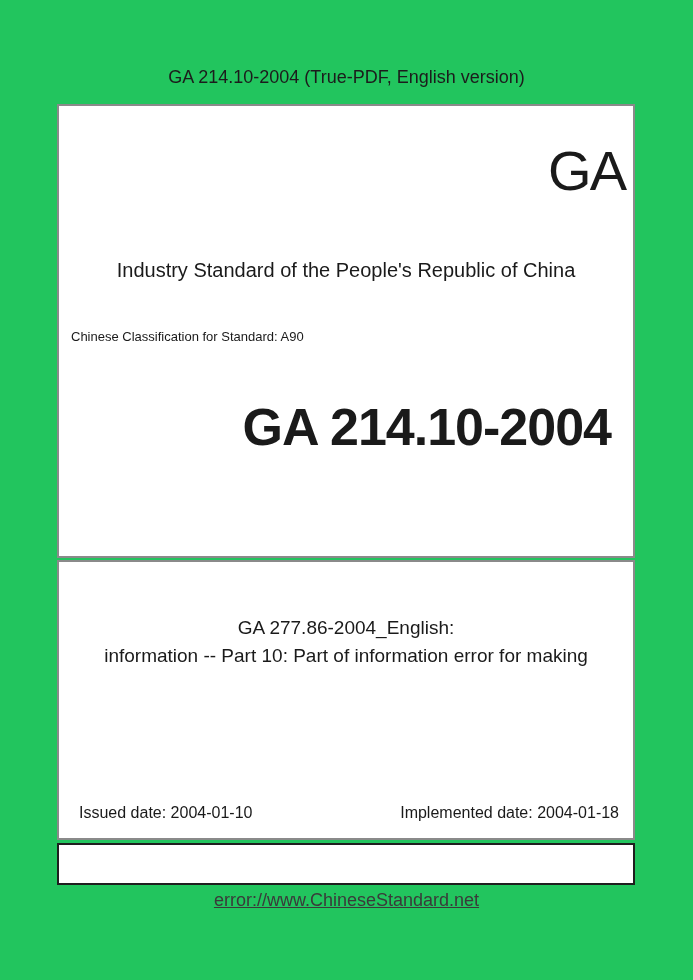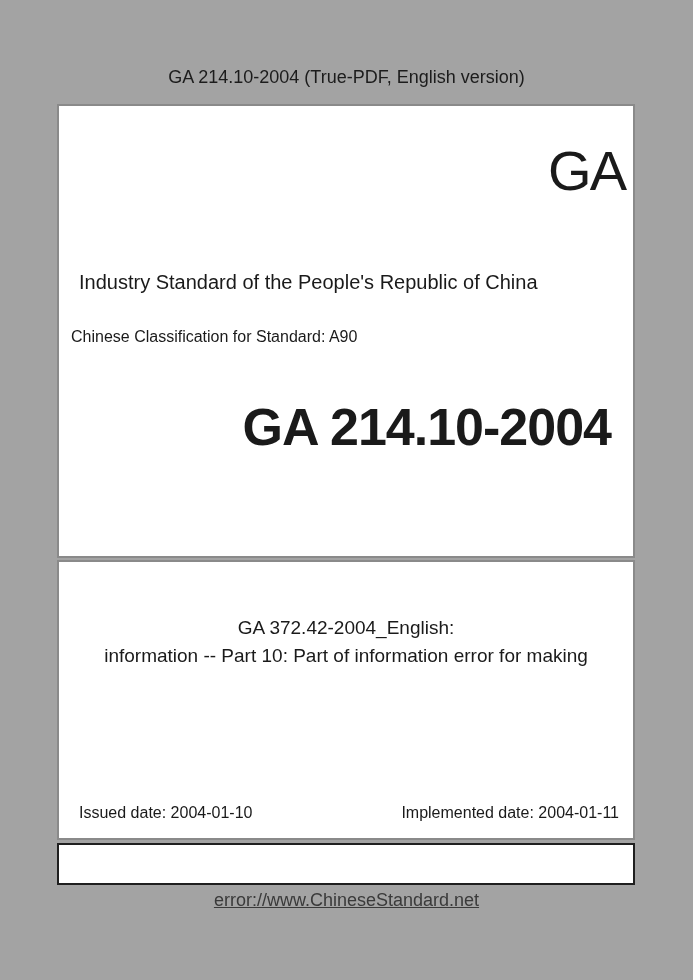--- a/index.html
+++ b/index.html
@@ -6,21 +6,21 @@
     margin: 0;
     padding: 0;
     background: #ffffff;
     font-family: "Liberation Sans", sans-serif;
     color: #1a1a1a;
   }
   .page {
     position: relative;
     width: 693px;
     height: 980px;
-    background: #a3a3a3;
+    background: #22c55e;
     overflow: hidden;
   }
 
   
   .doc-header {
     position: absolute;
     top: 66px;
     left: 0;
     width: 100%;
     text-align: center;
@@ -68,33 +68,32 @@
     position: absolute;
     top: 36px;
     right: 8px;
     font-size: 56px;
     font-weight: normal;
     letter-spacing: -2px;
     line-height: 58px;
   }
   .industry-line {
     position: absolute;
-    top: 164px;
+    top: 152px;
     left: 0;
     width: 100%;
-    text-align: left;
+    text-align: center;
     font-size: 20px;
     line-height: 24px;
-    margin-left: 20px;
   }
   .classification-line {
     position: absolute;
     top: 221px;
     left: 12px;
-    font-size: 16px;
+    font-size: 13px;
     line-height: 19px;
   }
   .standard-number {
     position: absolute;
     top: 296px;
     right: 22px;
     font-size: 52px;
     font-weight: bold;
     letter-spacing: -1px;
     line-height: 50px;
@@ -145,26 +144,26 @@
 
   <div class="box box-upper">
     <div class="ga-logo">GA</div>
     <div class="industry-line">Industry Standard of the People's Republic of China</div>
     <div class="classification-line">Chinese Classification for Standard: A90</div>
     <div class="standard-number">GA 214.10-2004</div>
   </div>
 
   <div class="box box-lower">
     <div class="title-block">
-      <div>GA 372.42-2004_English:</div>
+      <div>GA 277.86-2004_English:</div>
       <div>information -- Part 10: Part of information error for making</div>
     </div>
     <div class="dates-row">
       <span>Issued date: 2004-01-10</span>
-      <span>Implemented date: 2004-01-11</span>
+      <span>Implemented date: 2004-01-18</span>
     </div>
   </div>
 
   <div class="box box-blank"></div>
 
   <div class="footer-url">
     <a>error://www.ChineseStandard.net</a>
   </div>
 
 </div>

